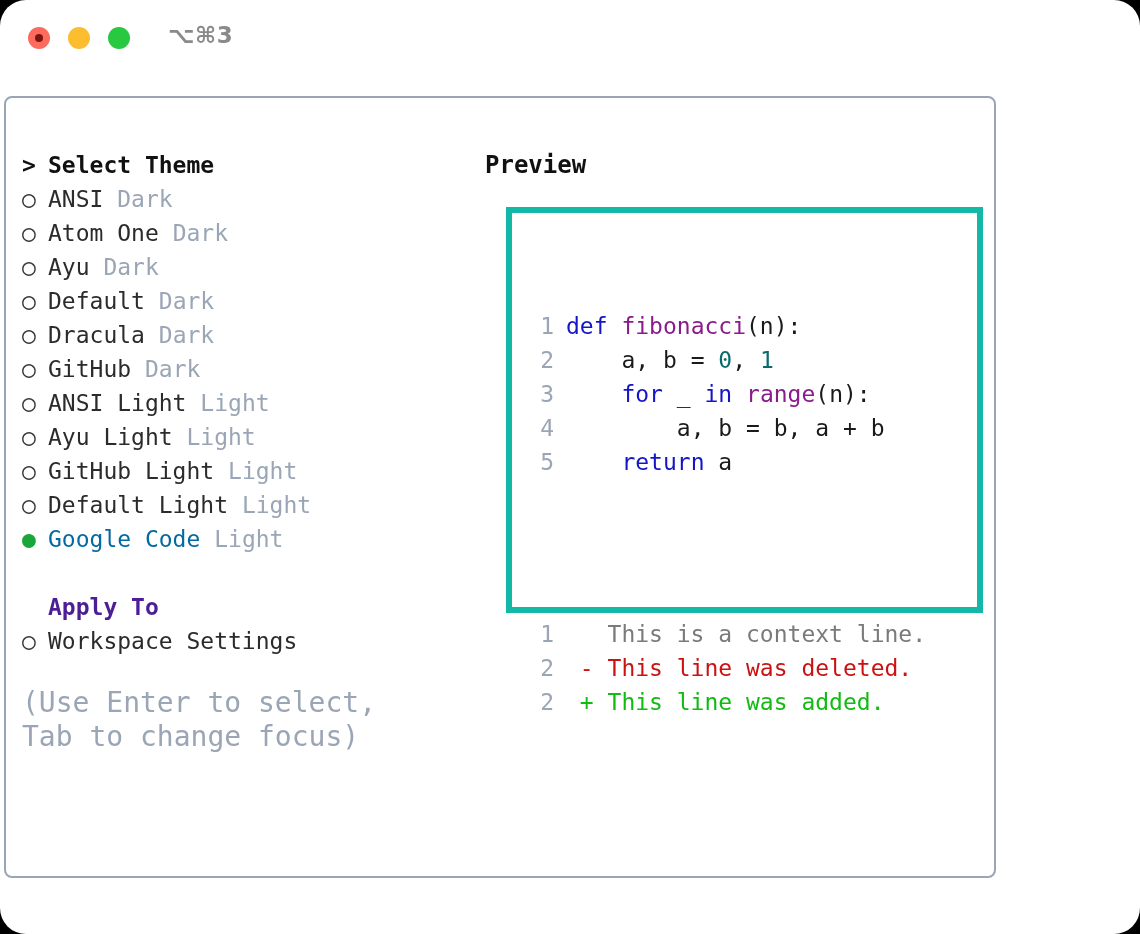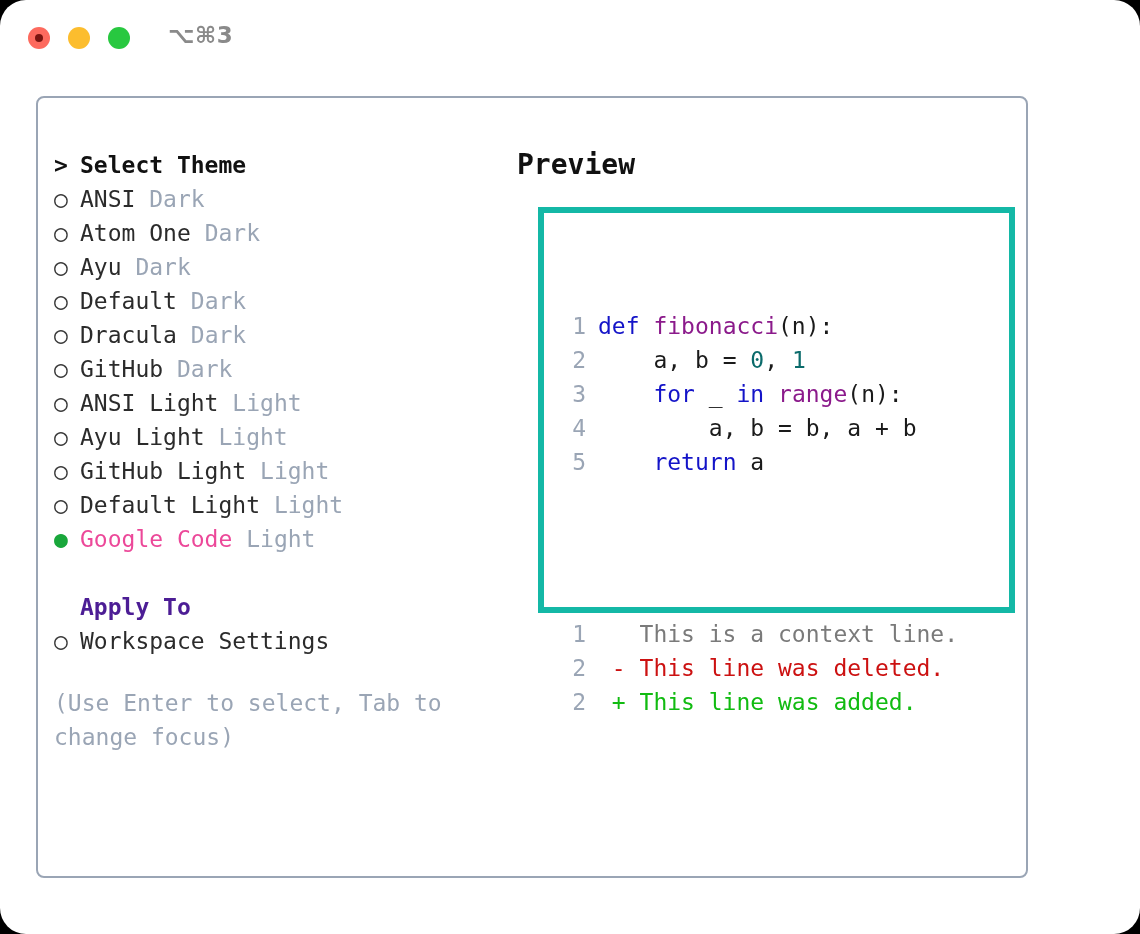--- a/index.html
+++ b/index.html
@@ -56,21 +56,21 @@
     font-size: 23px;
     font-weight: 700;
     color: #8a8a8a;
     letter-spacing: 0.5px;
     white-space: nowrap;
   }
 
   
   .card {
     position: absolute;
-    left: 36px;
+    left: 4px;
     top: 96px;
     width: 992px;
     height: 782px;
     border: 2px solid #9aa5b5;
     border-radius: 8px;
     box-sizing: border-box;
     background: #ffffff;
   }
 
   
@@ -107,36 +107,36 @@
   .head-indent { display: inline-block; width: 26px; }
 
   .bullet {
     display: inline-block;
     width: 26px;
     color: #3c3c3c;
   }
   .bullet-sel { color: #19a73b; }
 
   .item-name { color: #2b2b2b; }
-  .item-name.sel { color: #ec4899; }
+  .item-name.sel { color: #0369a1; }
   .item-tag { color: #9aa5b5; }
 
   .spacer { height: 34px; }
   .spacer-sm { height: 28px; }
 
   .hint {
-    font-size: 23px;
+    font-size: 28px;
     line-height: 34px;
     color: #9aa5b5;
     width: 400px;
   }
 
   
   .preview-title {
-    font-size: 28px;
+    font-size: 24px;
     font-weight: 700;
     color: #111111;
     height: 34px;
     line-height: 34px;
   }
   .code-box {
     position: absolute;
     left: 21px;
     top: 59px;
     width: 477px;

